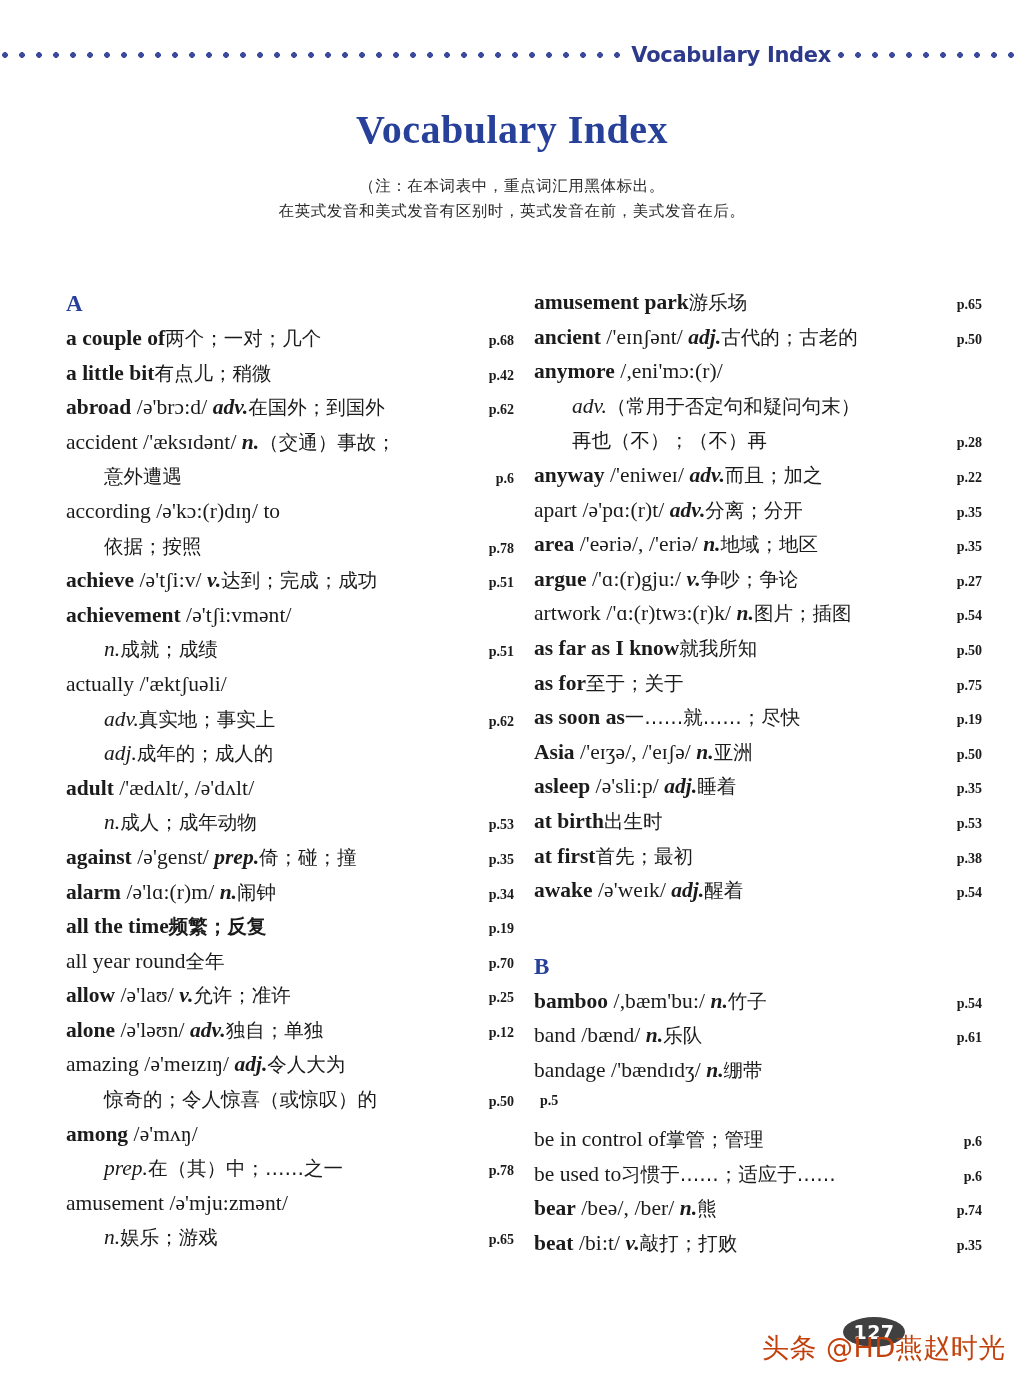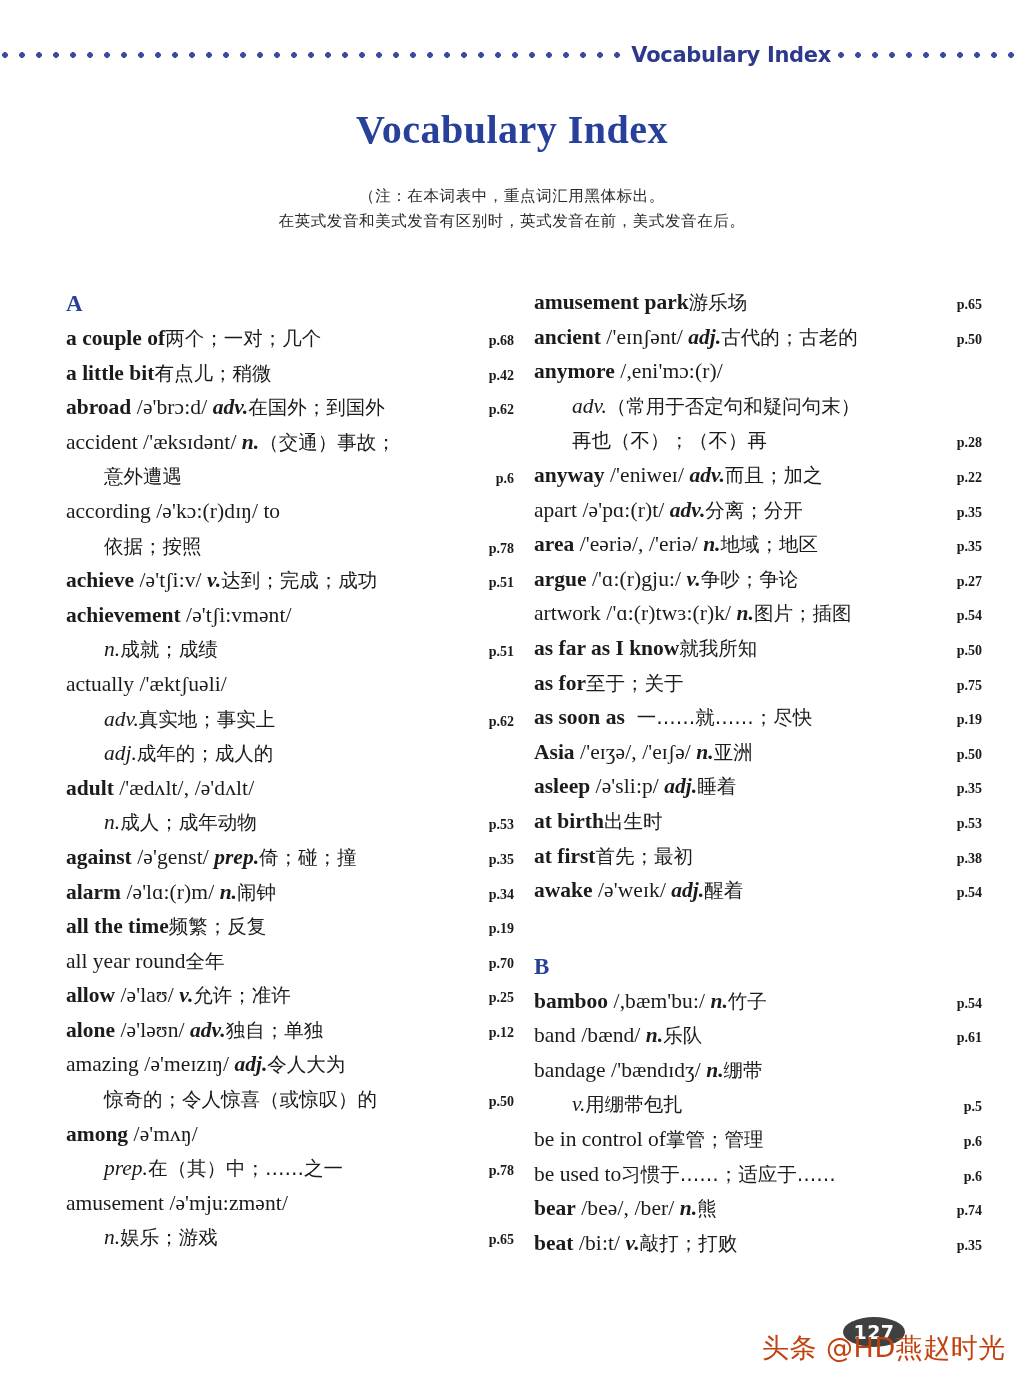--- a/index.html
+++ b/index.html
@@ -67,21 +67,21 @@
     margin: 0;
     line-height: 1.1;
   }
   .note-line {
     font-family: "DejaVu Sans", "Liberation Sans", sans-serif;
     font-size: 15.5px;
     color: #2a2a2a;
     line-height: 1.62;
     letter-spacing: 0.6px;
   }
-  #note-1 { margin-top: 32px; }
+  #note-1 { margin-top: 22px; }
 
   
   #columns {
     position: absolute;
     top: 292px;
     left: 0;
     width: 1024px;
     display: flex;
   }
   .column {
@@ -242,21 +242,21 @@
         </div>
         <div class="entry-line">
           <span class="entry-text"><span class="hw">against</span><span class="ipa"> /ə'genst/</span><span class="pos"> prep.</span><span class="cn">倚；碰；撞</span></span>
           <span class="entry-page">p.35</span>
         </div>
         <div class="entry-line">
           <span class="entry-text"><span class="hw">alarm</span><span class="ipa"> /ə'lɑ:(r)m/</span><span class="pos"> n.</span><span class="cn">闹钟</span></span>
           <span class="entry-page">p.34</span>
         </div>
         <div class="entry-line">
-          <span class="entry-text"><span class="hw">all the time</span><span class="cn" style="font-weight: normal; margin-top: 16px;">频繁；反复</span></span>
+          <span class="entry-text"><span class="hw">all the time</span><span class="cn" style="font-weight: bold; margin-top: 16px;">频繁；反复</span></span>
           <span class="entry-page">p.19</span>
         </div>
         <div class="entry-line">
           <span class="entry-text"><span class="hw-reg">all year round</span><span class="cn">全年</span></span>
           <span class="entry-page">p.70</span>
         </div>
         <div class="entry-line">
           <span class="entry-text"><span class="hw">allow</span><span class="ipa"> /ə'laʊ/</span><span class="pos"> v.</span><span class="cn">允许；准许</span></span>
           <span class="entry-page">p.25</span>
         </div>
@@ -335,21 +335,21 @@
         </div>
         <div class="entry-line">
           <span class="entry-text"><span class="hw">as far as I know</span><span class="cn" style="font-weight: normal;">就我所知</span></span>
           <span class="entry-page">p.50</span>
         </div>
         <div class="entry-line">
           <span class="entry-text"><span class="hw">as for</span><span class="cn" style="font-weight: normal;">至于；关于</span></span>
           <span class="entry-page">p.75</span>
         </div>
         <div class="entry-line">
-          <span class="entry-text"><span class="hw">as soon as</span><span class="cn" style="font-weight: normal; margin-left: 12px;">一……就……；尽快</span></span>
+          <span class="entry-text"><span class="hw">as soon as</span><span class="cn" style="font-weight: normal;">一……就……；尽快</span></span>
           <span class="entry-page">p.19</span>
         </div>
         <div class="entry-line">
           <span class="entry-text"><span class="hw">Asia</span><span class="ipa"> /'eɪʒə/, /'eɪʃə/</span><span class="pos"> n.</span><span class="cn">亚洲</span></span>
           <span class="entry-page">p.50</span>
         </div>
         <div class="entry-line">
           <span class="entry-text"><span class="hw">asleep</span><span class="ipa"> /ə'sli:p/</span><span class="pos"> adj.</span><span class="cn">睡着</span></span>
           <span class="entry-page">p.35</span>
         </div>
@@ -374,21 +374,20 @@
         </div>
         <div class="entry-line">
           <span class="entry-text"><span class="hw-reg">band</span><span class="ipa"> /bænd/</span><span class="pos"> n.</span><span class="cn">乐队</span></span>
           <span class="entry-page">p.61</span>
         </div>
         <div class="entry-line">
           <span class="entry-text"><span class="hw-reg">bandage</span><span class="ipa"> /'bændɪdʒ/</span><span class="pos"> n.</span><span class="cn">绷带</span></span>
           <span class="entry-page"></span>
         </div>
         <div class="entry-line indent">
-          <span class="entry-text"><span class="pos-lt">v.</span><span class="cn">用绷带包扎</span></span>
           <span class="entry-page">p.5</span>
         </div>
         <div class="entry-line">
           <span class="entry-text"><span class="hw-reg">be in control of</span><span class="cn">掌管；管理</span></span>
           <span class="entry-page">p.6</span>
         </div>
         <div class="entry-line">
           <span class="entry-text"><span class="hw-reg">be used to</span><span class="cn">习惯于……；适应于……</span></span>
           <span class="entry-page">p.6</span>
         </div>

